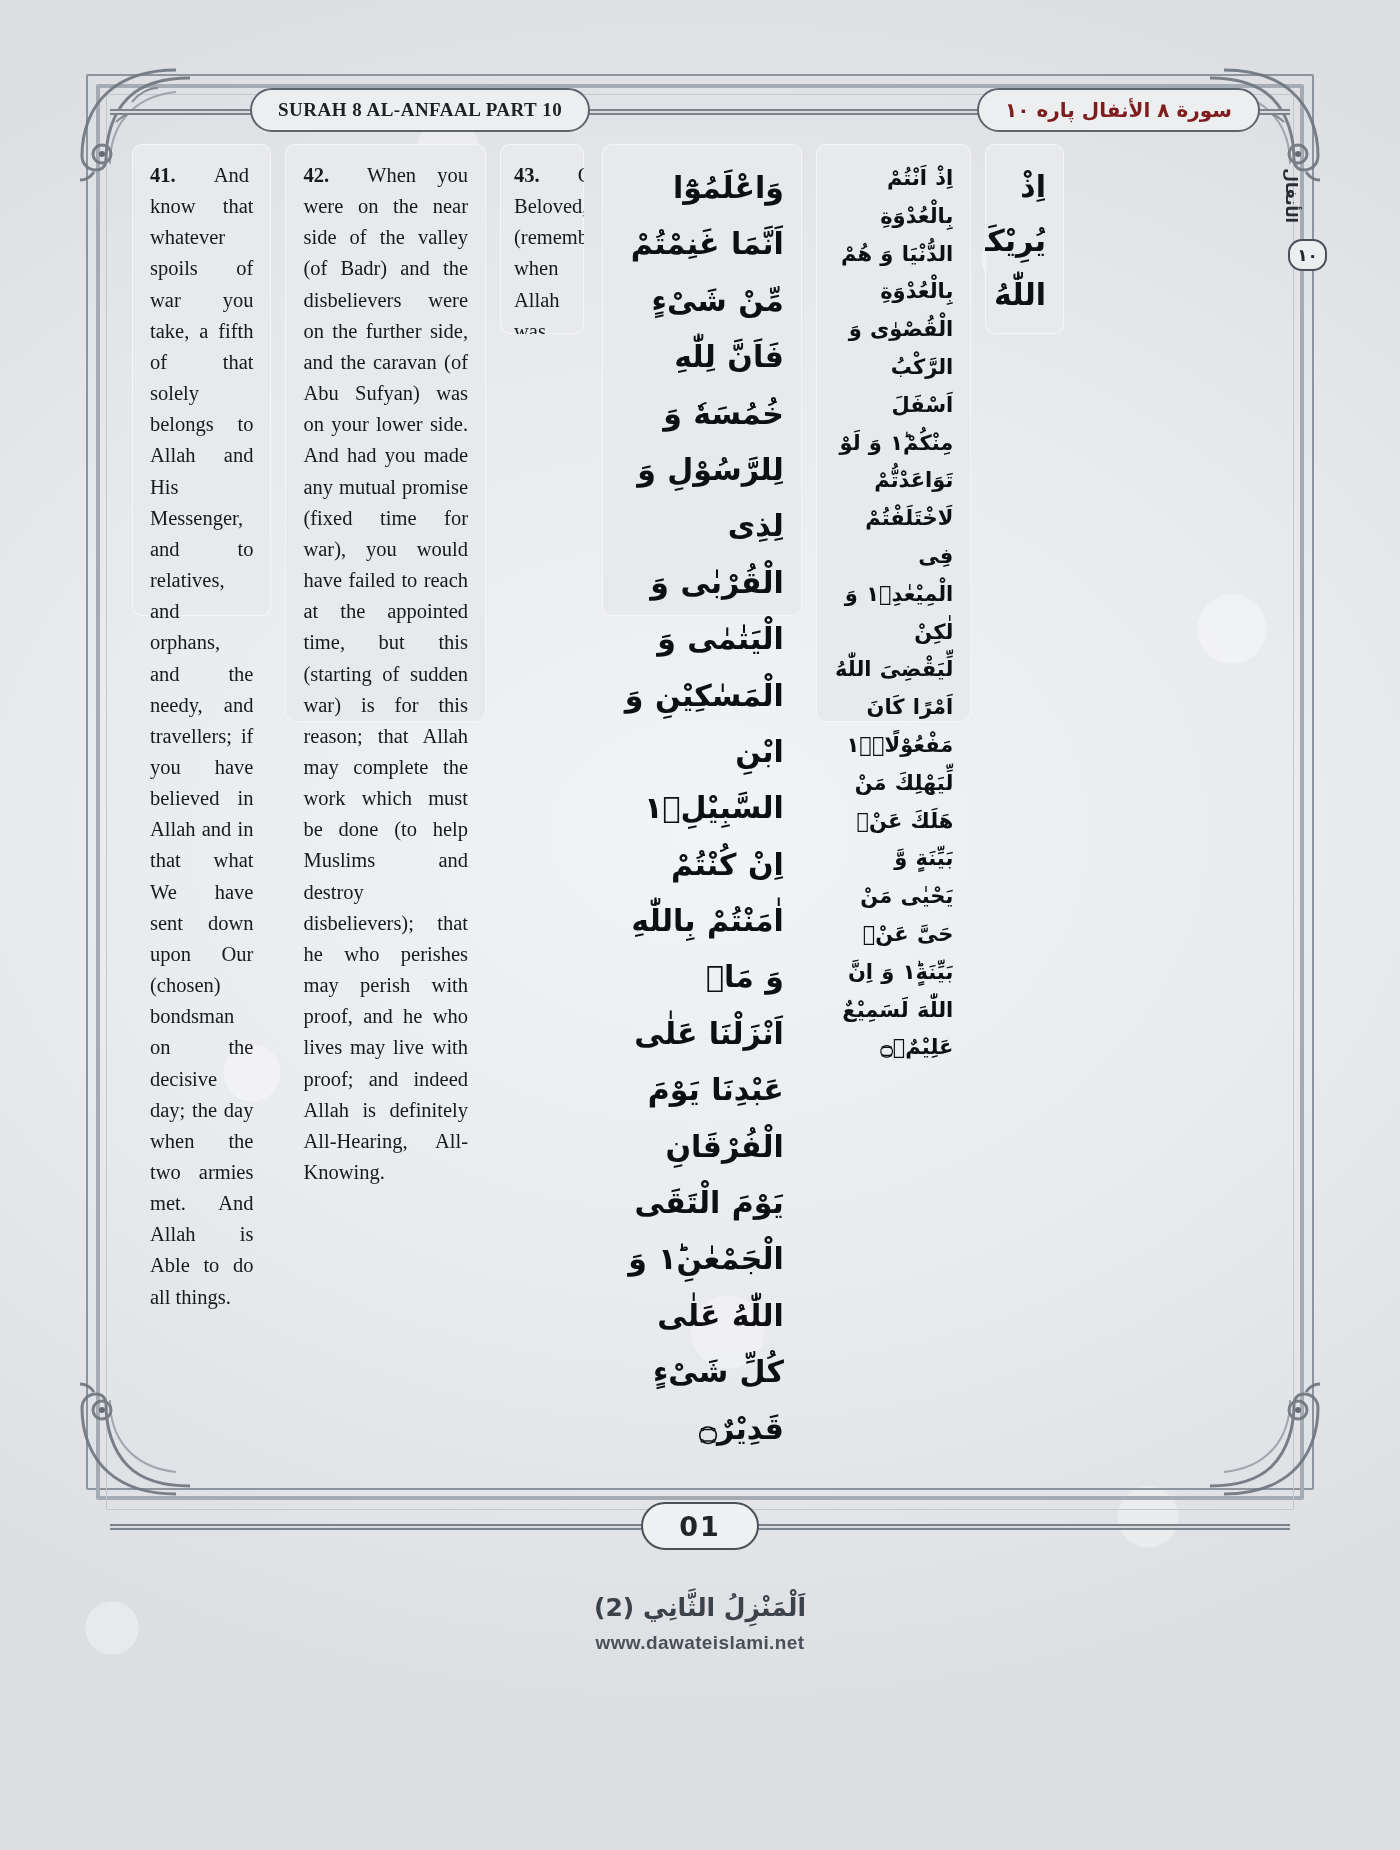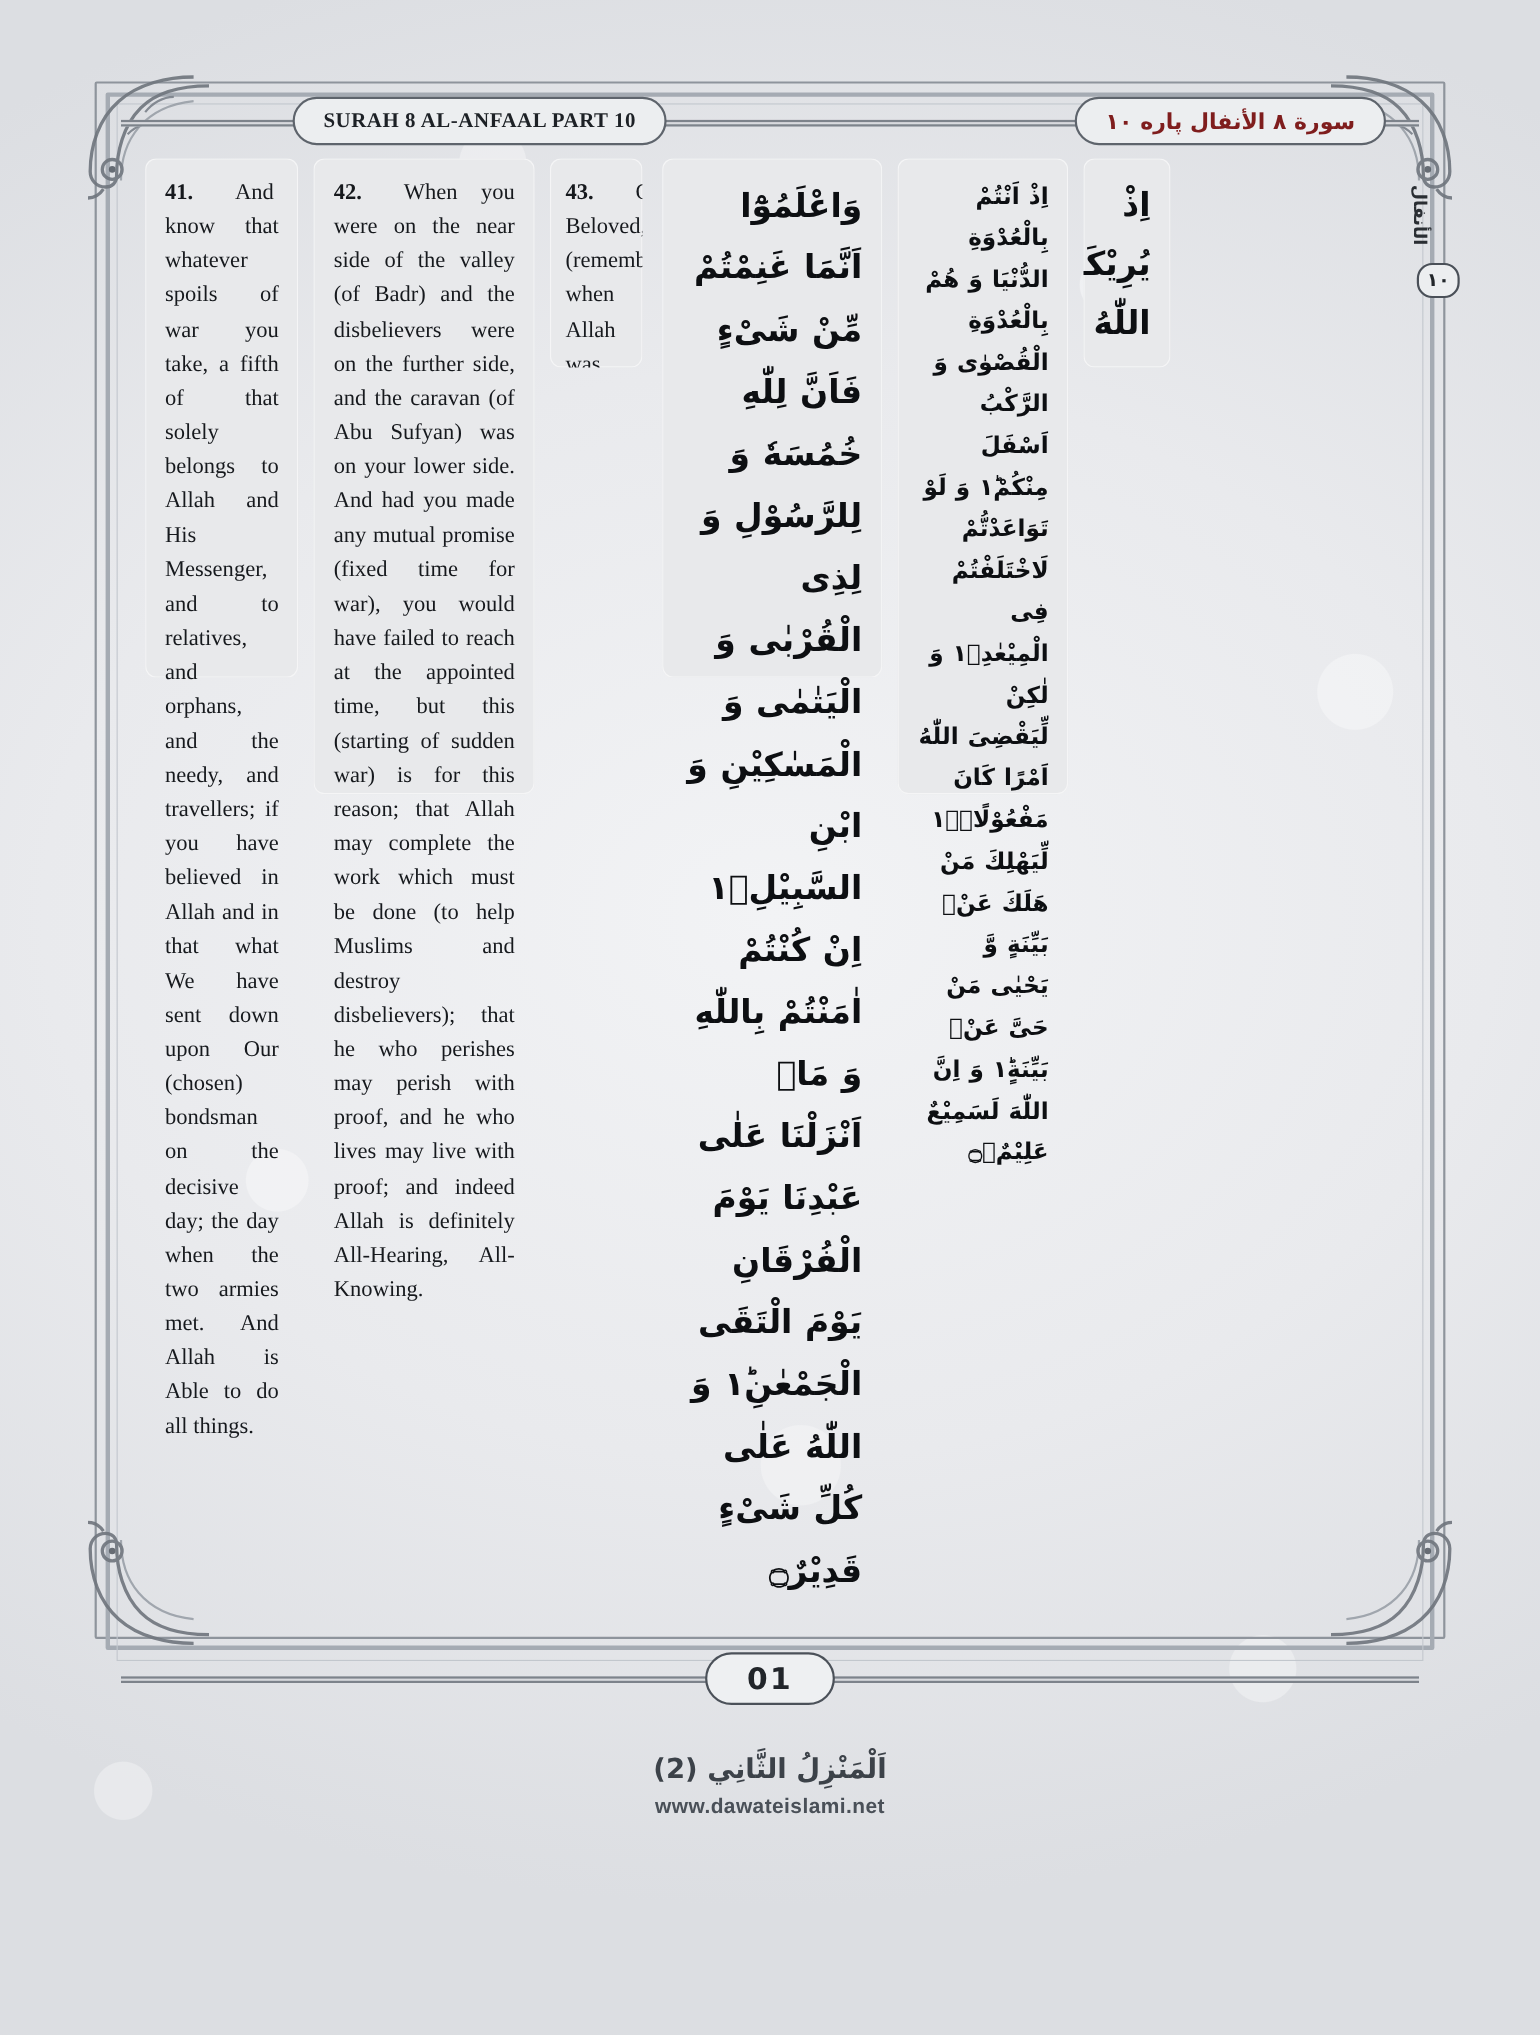--- a/index.html
+++ b/index.html
@@ -86,21 +86,21 @@
     top: 0;
     height: 44px;
     border: 2px solid #5e646c;
     border-radius: 22px;
     background: #eceef0;
     display: flex;
     align-items: center;
     justify-content: center;
     padding: 0 26px;
   }
-  .cap-left  { left: 156px; }
+  .cap-left  { left: 140px; }
   .cap-right { right: 30px; }
 
   .surah-title {
     font-family: "Liberation Serif", serif;
     font-size: 19px;
     font-weight: 700;
     letter-spacing: .5px;
     color: #1d2126;
     white-space: nowrap;
     font-variant: small-caps;

